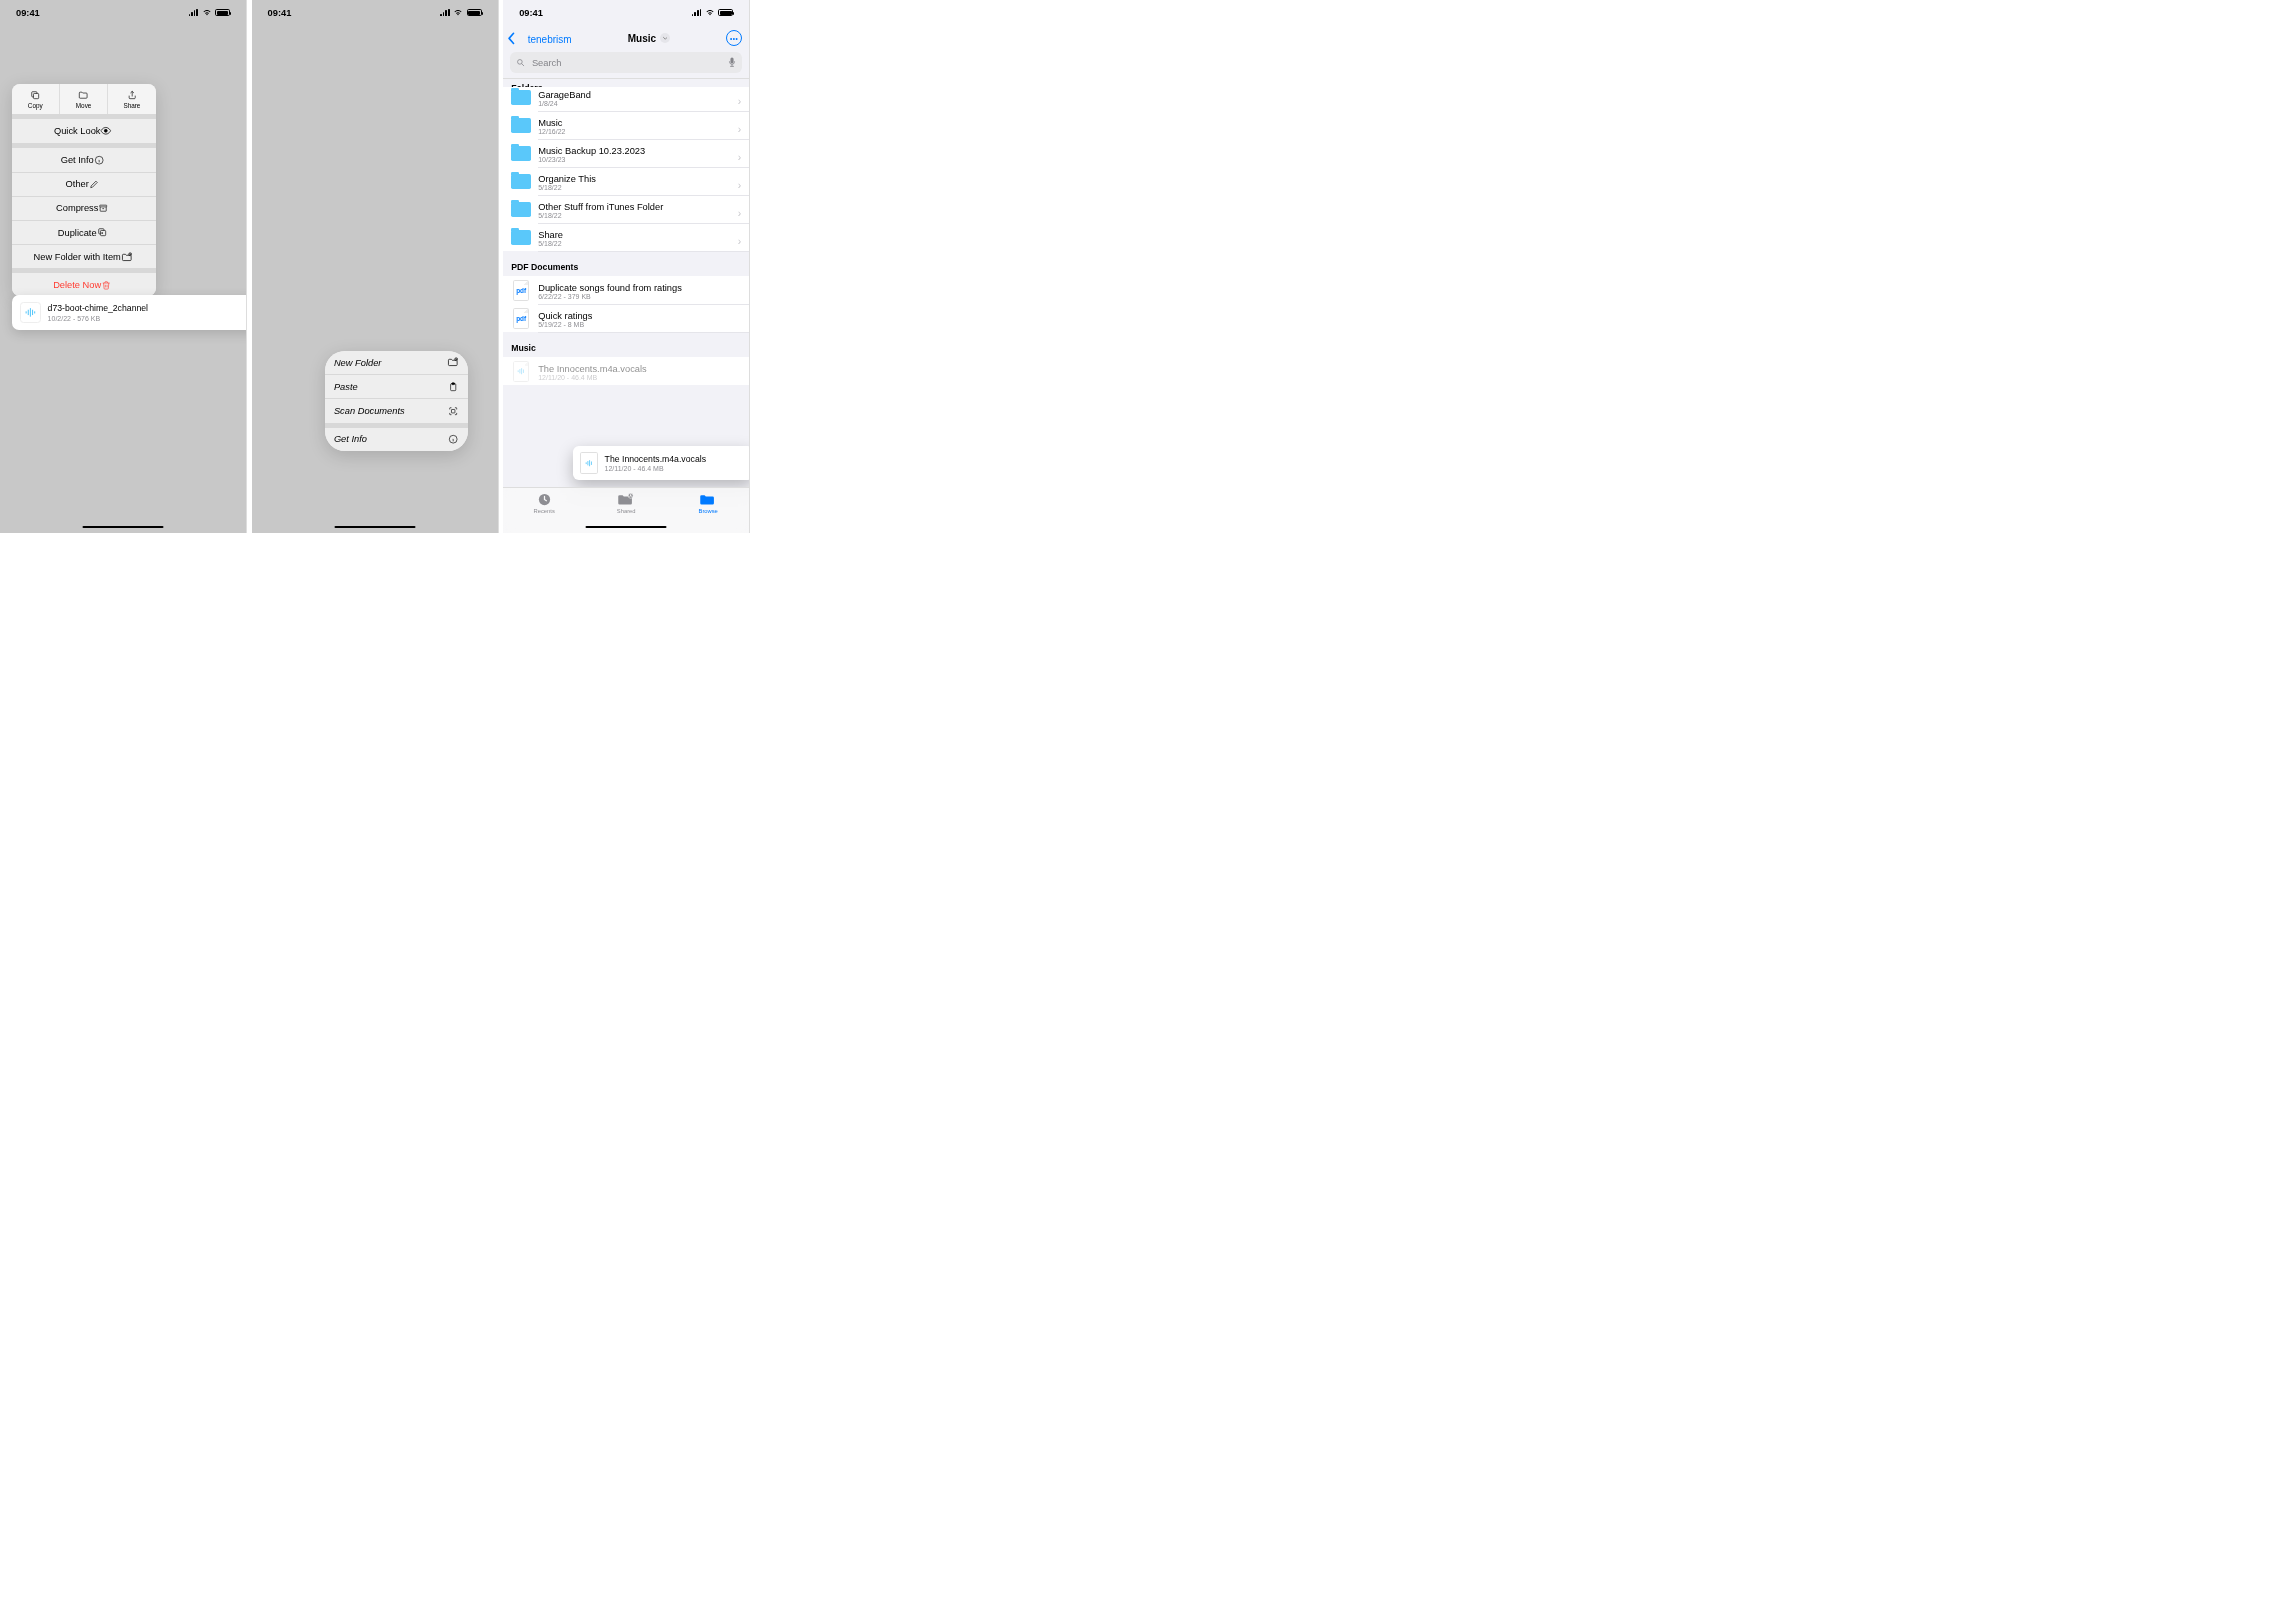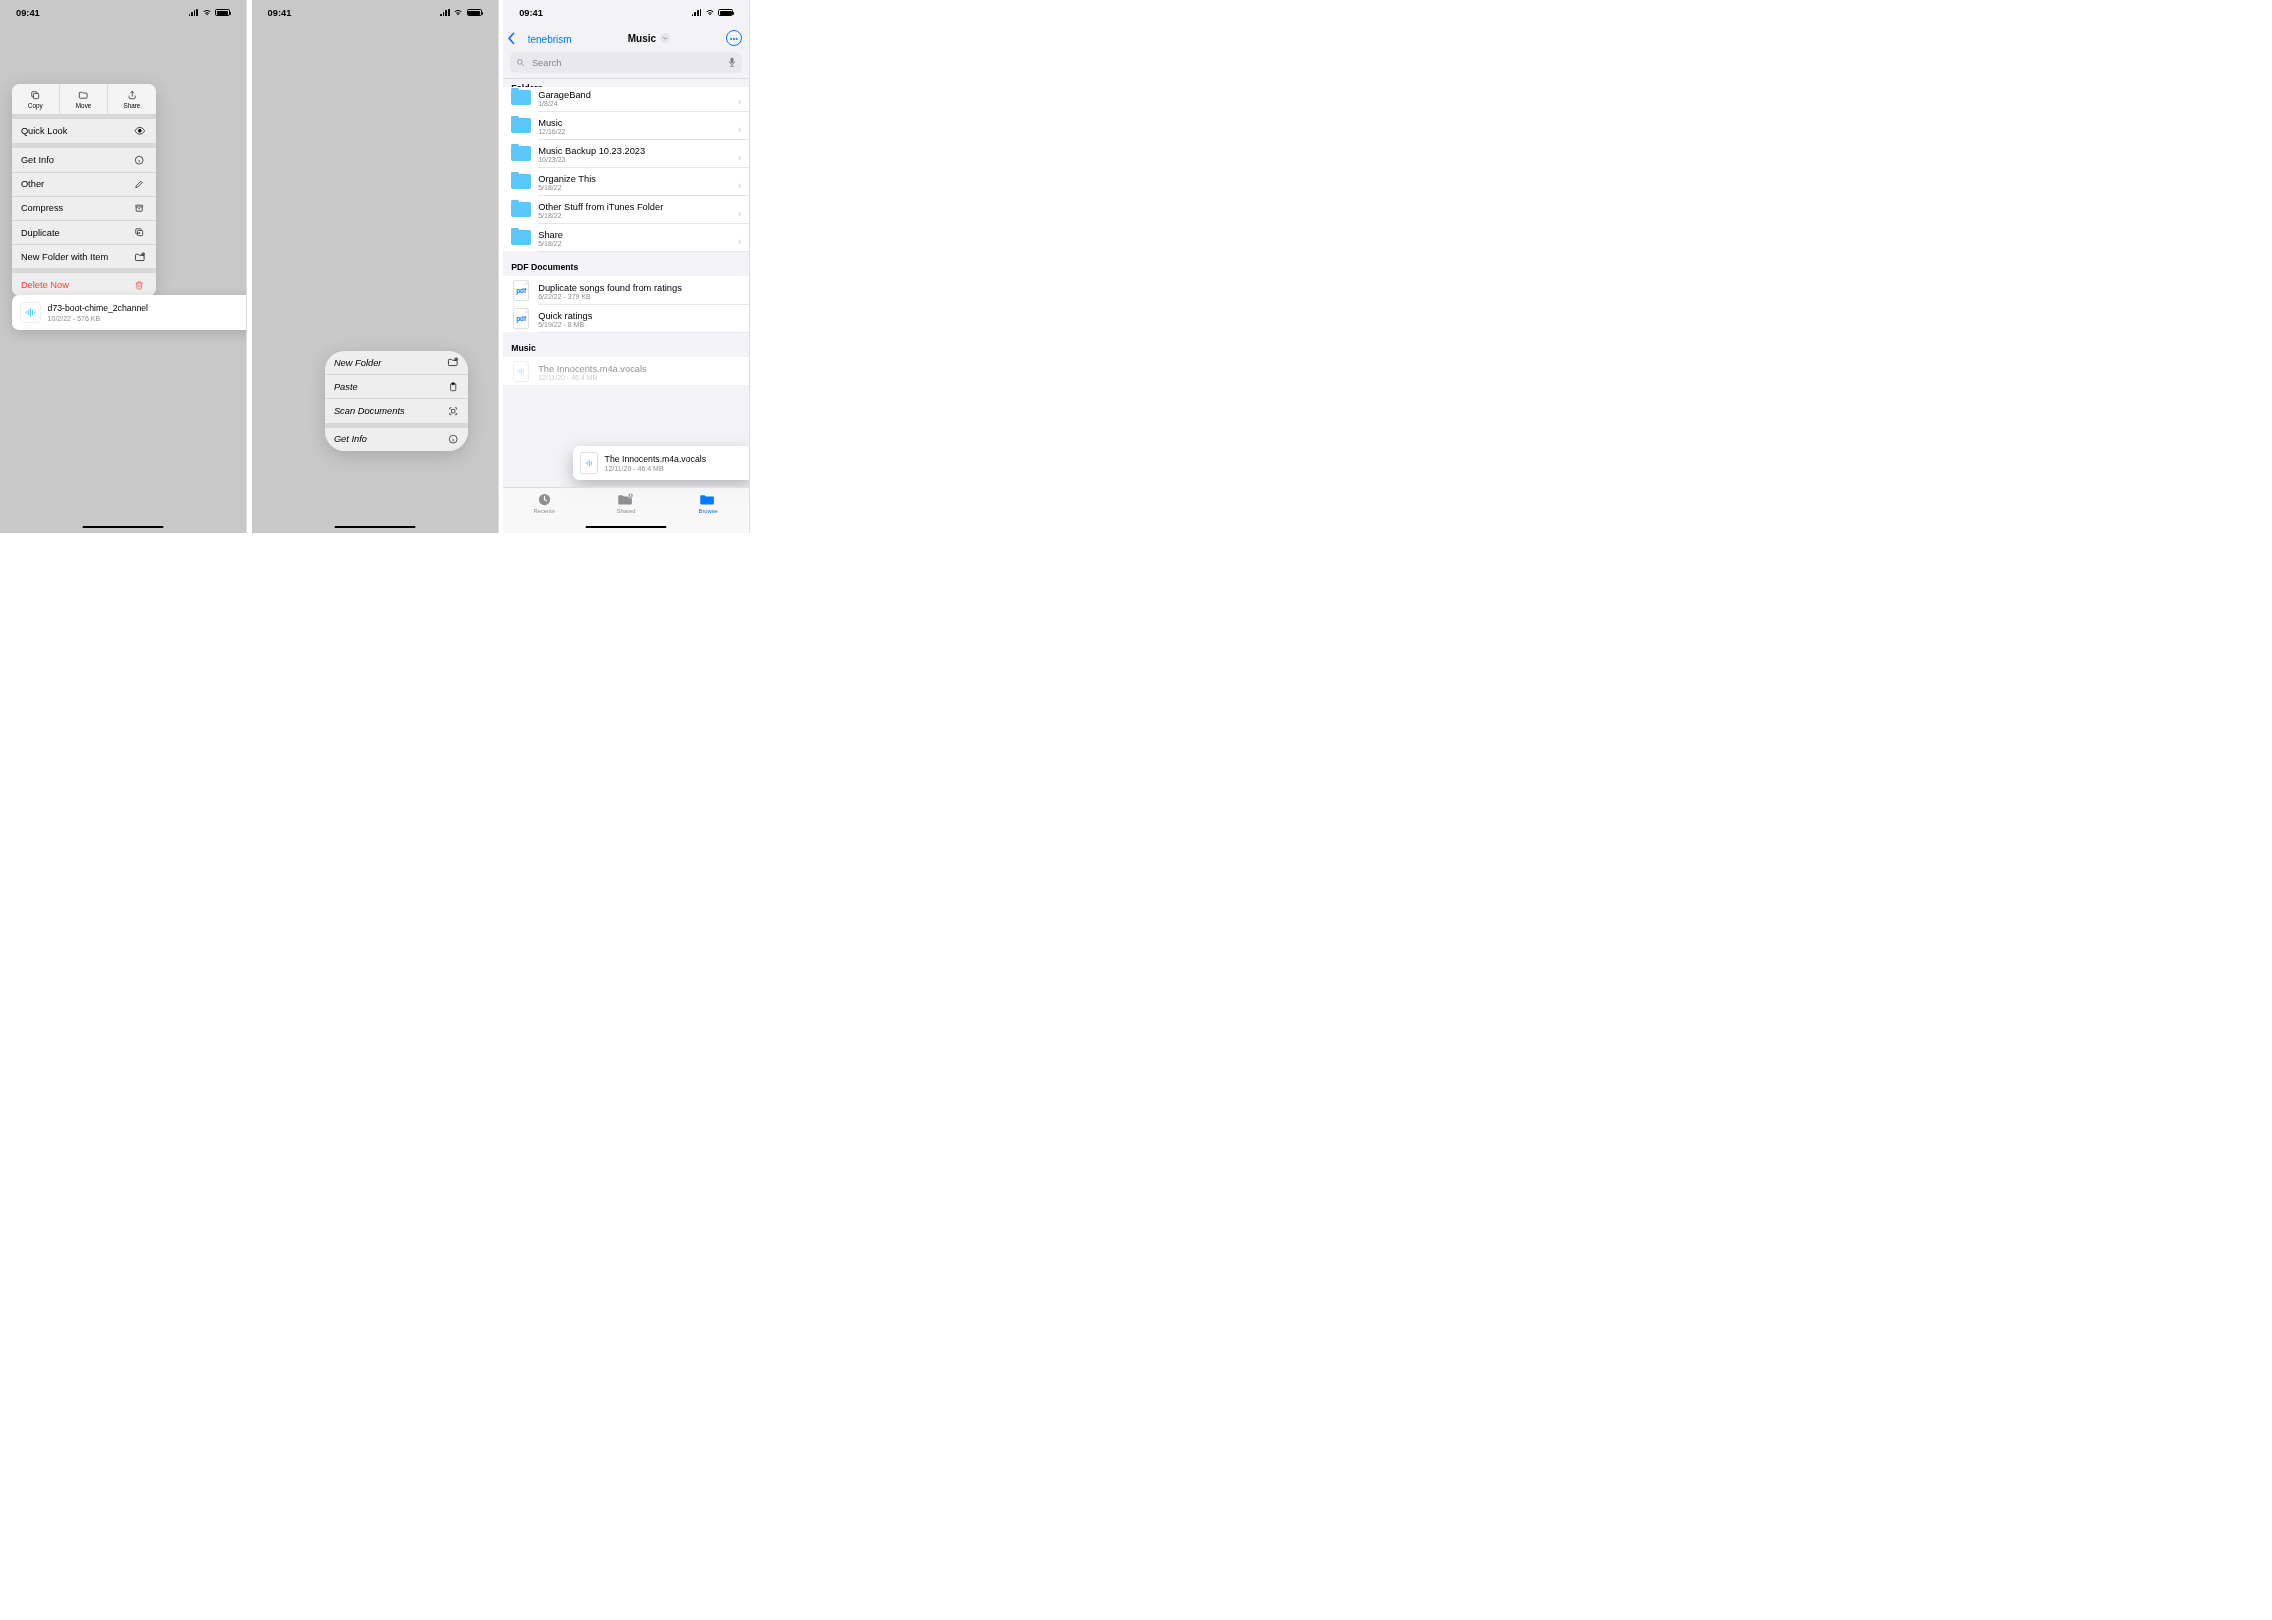--- a/index.html
+++ b/index.html
@@ -73,21 +73,21 @@
   }
   .menu .toolbar .tbtn {
     flex:1; padding:5.8px 0 4.6px; text-align:center; font-size:6.4px;
     display:flex; flex-direction:column; align-items:center; gap:2.3px;
     border-right:0.6px solid #ddd;
   }
   .menu .toolbar .tbtn:last-child { border-right:none; }
   .menu .toolbar .ticon { font-size:10px; line-height:1; }
 
   .menu .mitem {
-    display:flex; align-items:center; justify-content:space-between;
+    display:flex; align-items:center; justify-content:center;
     padding: 6.4px 9.3px; font-size:9.3px; background:#eeeeee;
     border-top:0.3px solid #d8d8d8;
   }
   .menu .gap { height:4px; background:#d8d8d8; }
   .menu .mitem .micon { width:12.8px; text-align:center; }
   .menu .mitem.destructive { color: var(--ios-red); }
   .menu .mitem.destructive .micon { color: var(--ios-red); }
 
   
   .filecard {

